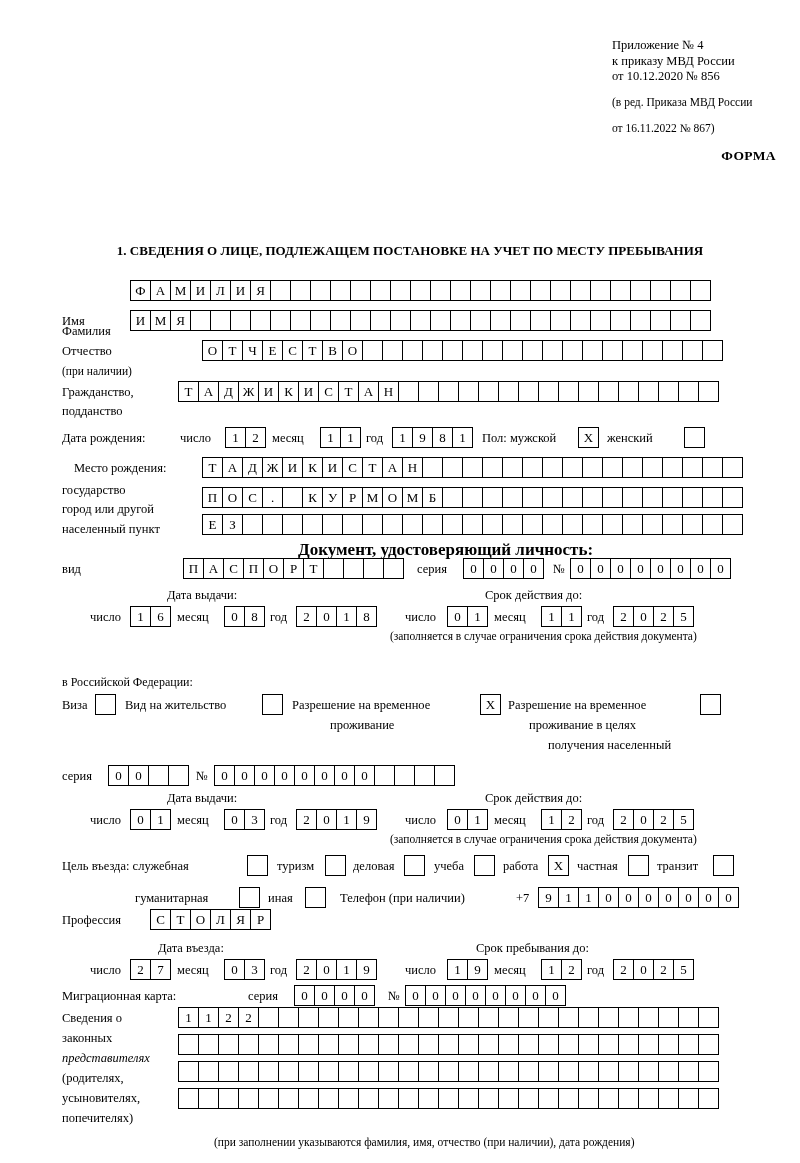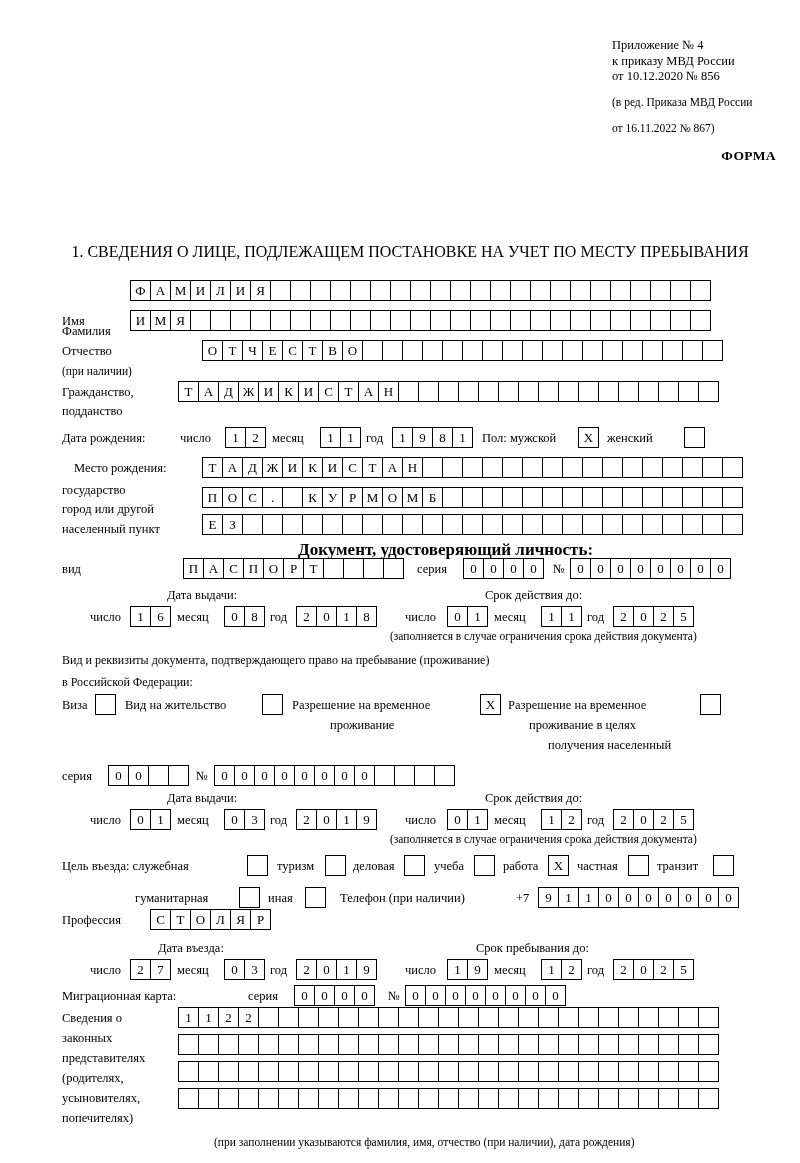--- a/index.html
+++ b/index.html
@@ -25,21 +25,21 @@
 
   .title{
     position:absolute;left:100px;top:183px;width:620px;
     text-align:center;font-weight:bold;font-size:13.6px;line-height:19px;
     letter-spacing:.1px;
   }
   .title .blank{display:inline-block;width:60px;border-bottom:1px solid #000;vertical-align:2px;}
 
   .section1{
     position:absolute;left:40px;top:243px;width:740px;
-    text-align:center;font-weight:normal;font-size:16px;
+    text-align:center;font-weight:bold;font-size:13px;
   }
 
   
   .lbl{position:absolute;font-size:12.5px;white-space:nowrap;}
   .lbl.b{font-weight:bold;}
   .lbl.sm{font-size:11.5px;}
 
   
   .cells{position:absolute;display:flex;}
   .cell{
@@ -388,21 +388,20 @@
   <div class="lbl" style="left:587px;top:610px;">год</div>
   <div class="cells" id="row-doc-vyear" style="left:613px;top:606px;">
       <div class="cell">2</div>
       <div class="cell">0</div>
       <div class="cell">2</div>
       <div class="cell">5</div>
     </div>
 
   <div class="lbl sm" style="left:390px;top:630px;">(заполняется в случае ограничения срока действия документа)</div>
 
-  <div class="lbl" style="left:62px;top:653px;font-size:12px;">Вид и реквизиты документа, подтверждающего право на пребывание (проживание)</div>
   <div class="lbl" style="left:62px;top:675px;font-size:12px;">в Российской Федерации:</div>
 
   <div class="lbl" style="left:62px;top:698px;">Виза</div>
   <div class="box" id="box-visa" style="left:95px;top:694px;"></div>
   <div class="lbl" style="left:125px;top:698px;">Вид на жительство</div>
   <div class="box" id="box-residence" style="left:262px;top:694px;"></div>
   <div class="lbl" style="left:292px;top:698px;">Разрешение на временное</div>
   <div class="lbl" style="left:330px;top:718px;">проживание</div>
   <div class="box" id="box-temp" style="left:480px;top:694px;">X</div>
   <div class="lbl" style="left:508px;top:698px;">Разрешение на временное</div>
@@ -573,21 +572,21 @@
       <div class="cell">0</div>
       <div class="cell">0</div>
       <div class="cell">0</div>
       <div class="cell">0</div>
       <div class="cell">0</div>
       <div class="cell">0</div>
     </div>
 
   <div class="lbl" style="left:62px;top:1011px;">Сведения о</div>
   <div class="lbl" style="left:62px;top:1031px;">законных</div>
-  <div class="lbl" style="left:62px;top:1051px;">представителях</div>
+  <div class="lbl" style="left:62px;top:1051px;font-style:italic;">представителях</div>
   <div class="lbl" style="left:62px;top:1071px;">(родителях,</div>
   <div class="lbl" style="left:62px;top:1091px;">усыновителях,</div>
   <div class="lbl" style="left:62px;top:1111px;">попечителях)</div>
 
   <div class="cells" id="row-rep1" style="left:178px;top:1007px;">
       <div class="cell">1</div>
       <div class="cell">1</div>
       <div class="cell">2</div>
       <div class="cell">2</div>
       <div class="cell"></div>

